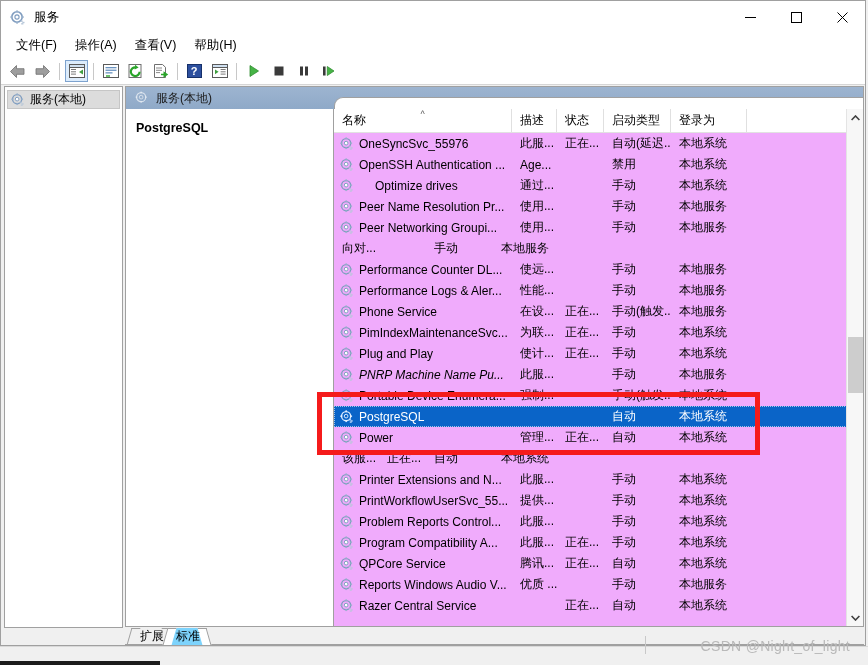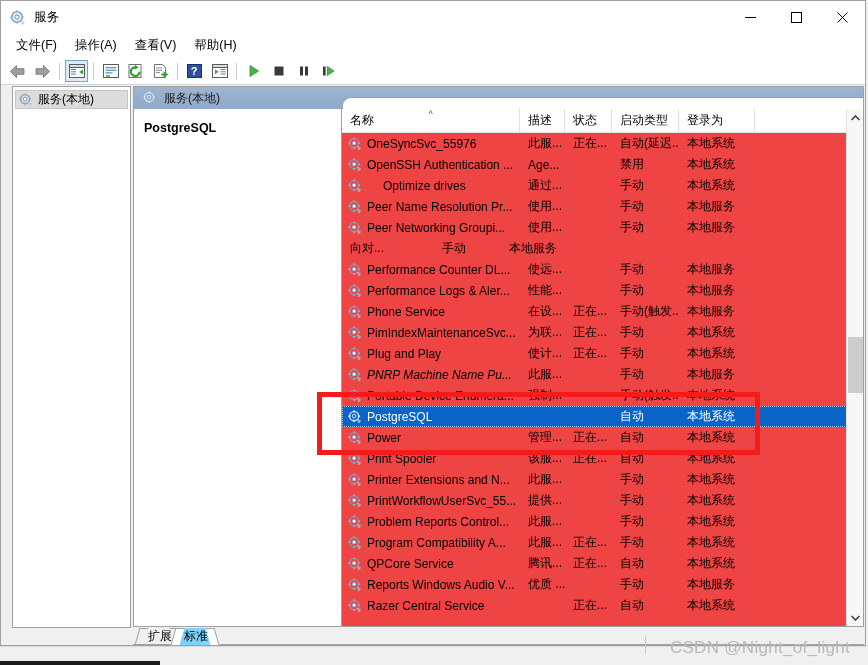--- a/index.html
+++ b/index.html
@@ -122,21 +122,21 @@
     margin: 0 4px;
   }
   .tb-btn svg { display:block; }
 
   
   .body-split {
     flex: 1 1 auto;
     display: flex;
     min-height: 0;
     background: #f0f0f0;
-    padding: 1px 1px 0 11px;
+    padding: 1px 1px 0 3px;
     box-sizing: border-box;
   }
 
   
   .tree-pane {
     width: 119px;
     background: #ffffff;
     border: 1px solid #a0a0a0;
     box-sizing: border-box;
     flex: 0 0 auto;
@@ -279,21 +279,21 @@
     font-size: 9px;
     color: #555;
     line-height: 8px;
   }
 
   .rows-wrap {
     flex: 1 1 auto;
     min-height: 0;
     position: relative;
     overflow: hidden;
-    background: #ef4444;
+    background: #f0abfc;
   }
   .rows {
     position: absolute;
     left:0; right:0; top:0;
   }
   .row {
     height: 21px;
     display: flex;
     align-items: center;
     font-size: 12px;
@@ -392,21 +392,21 @@
     left: 0; right: 0;
     top: 646px;
     height: 19px;
     background: #f0f0f0;
     border-top: 1px solid #d9d9d9;
   }
   .watermark {
     position: absolute;
     right: 18px;
     top: 638px;
-    font-size: 17px;
+    font-size: 14px;
     color: #b9b9b9;
     font-family: "Liberation Sans", sans-serif;
     letter-spacing: .3px;
   }
   .wm-divider {
     position: absolute;
     right: 222px;
     top: 636px;
     width: 1px;
     height: 18px;
@@ -1131,40 +1131,20 @@
                         <span>正在...</span>
                       </div>
                       <div class="cell" style="width: 67px;">
                         <span>自动</span>
                       </div>
                       <div class="cell" style="width: 76px;">
                         <span>本地系统</span>
                       </div>
                     </div>
                     <div class="row">
-                      <div class="cell name" style="width: 178px;">
-                        <span class="rowicon">
-                          <svg width="14" height="14" viewBox="0 0 16 16">
-                            <circle cx="7" cy="7" r="5.2" fill="none" stroke="#7f9cbf" stroke-width="1.6"></circle>
-                            <circle cx="7" cy="7" r="2.1" fill="#ffffff" stroke="#7f9cbf" stroke-width="1.1"></circle>
-                            <g fill="#9ab2cd">
-                              <rect x="6.3" y="0.3" width="1.5" height="2.2"></rect>
-                              <rect x="6.3" y="11.6" width="1.5" height="2.2"></rect>
-                              <rect x="0.3" y="6.3" width="2.2" height="1.5"></rect>
-                              <rect x="11.6" y="6.3" width="2.2" height="1.5"></rect>
-                            </g>
-                            <g fill="#b7c7d9">
-                              <rect x="10.5" y="10.5" width="2.2" height="1.4"></rect>
-                              <rect x="12.3" y="11.8" width="2.2" height="1.4"></rect>
-                              <rect x="11.2" y="13.1" width="2.2" height="1.4"></rect>
-                            </g>
-                          </svg>
-                        </span>
-                        <span>Print Spooler</span>
-                      </div>
                       <div class="cell" style="width: 45px;">
                         <span>该服...</span>
                       </div>
                       <div class="cell" style="width: 47px;">
                         <span>正在...</span>
                       </div>
                       <div class="cell" style="width: 67px;">
                         <span>自动</span>
                       </div>
                       <div class="cell" style="width: 76px;">

